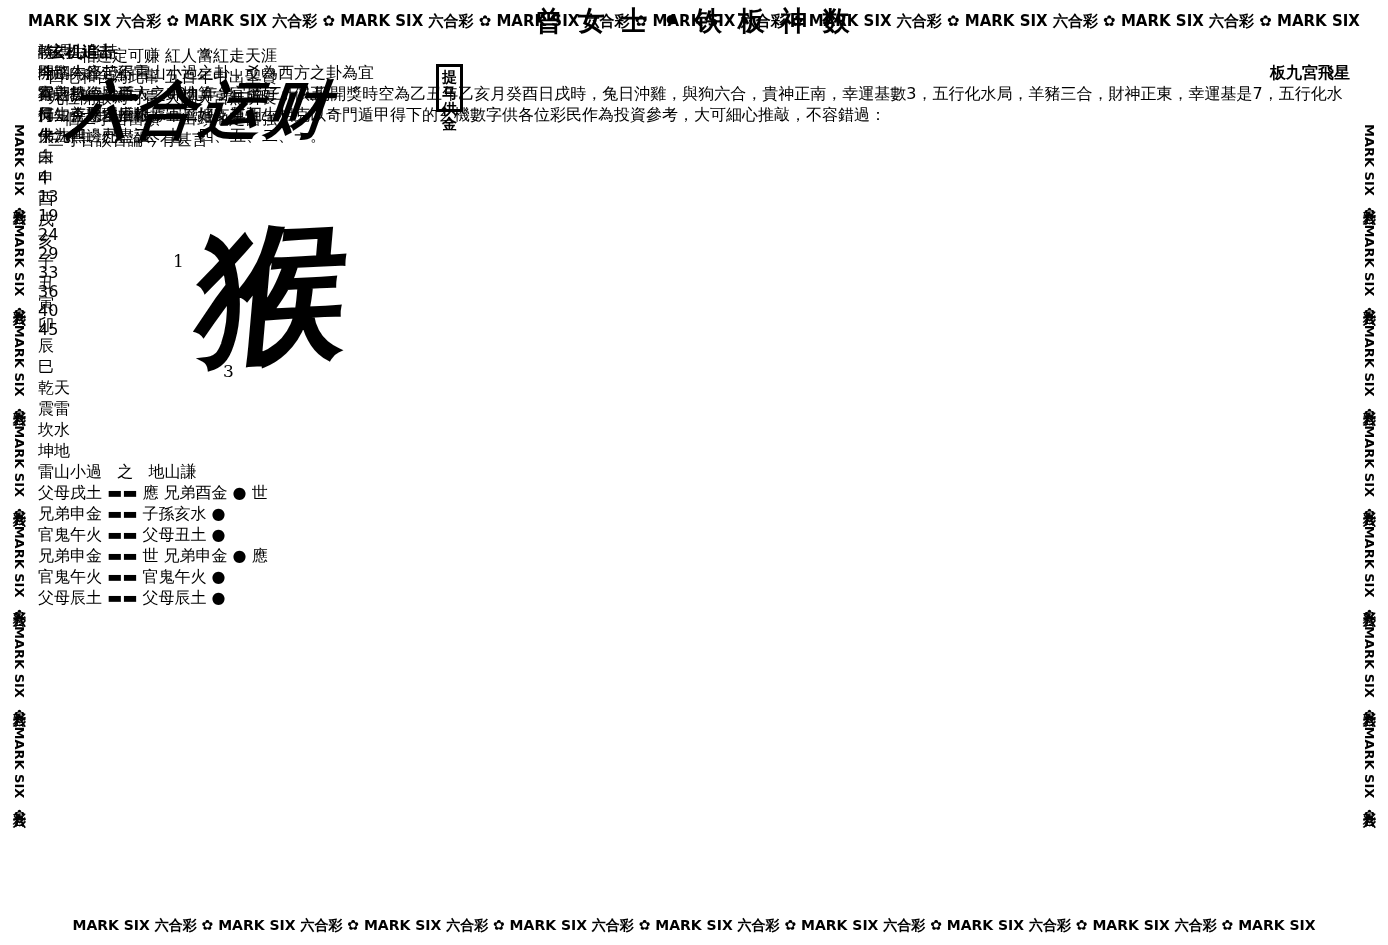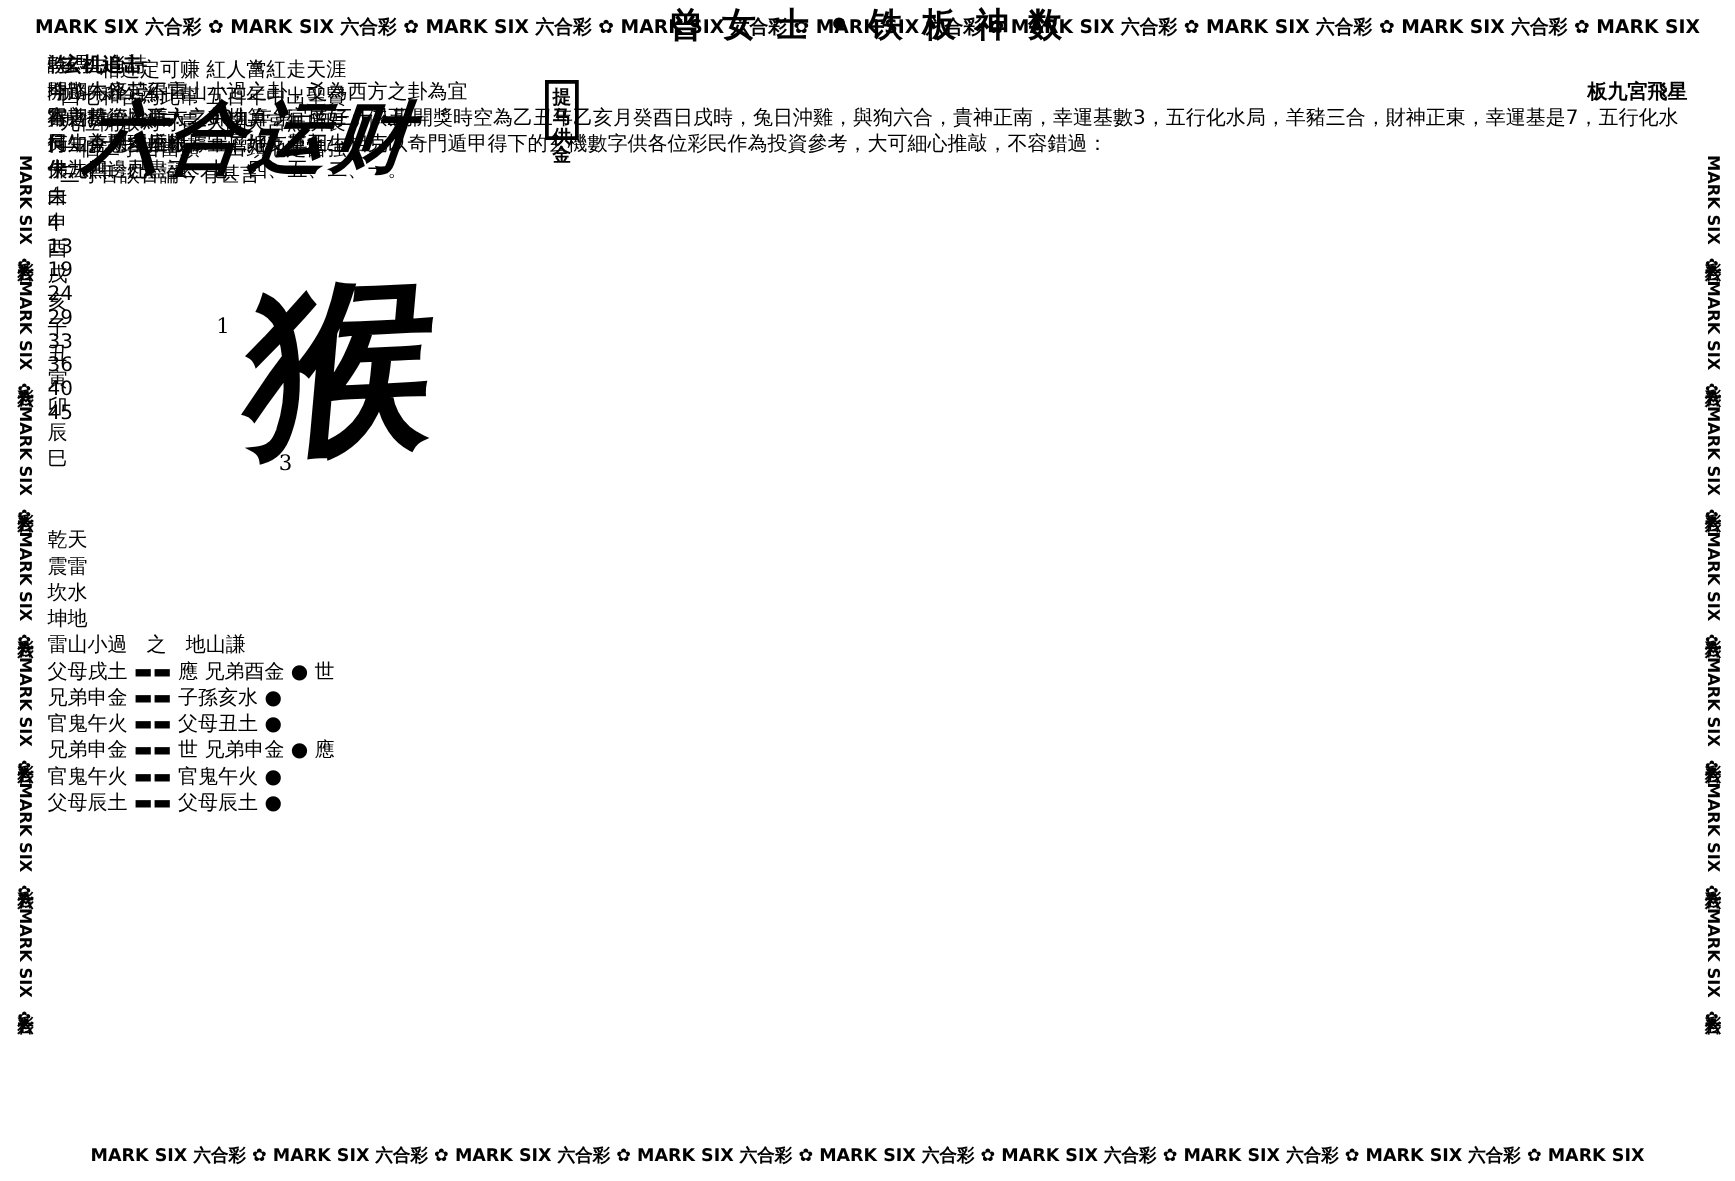--- a/index.html
+++ b/index.html
@@ -143,21 +143,21 @@
         <div class="wheel-lab" style="left:200px;top:103px;">酉</div>
         <div class="wheel-lab" style="left:188px;top:152px;">戌</div>
         <div class="wheel-lab" style="left:150px;top:190px;">亥</div>
         <div class="wheel-lab" style="left:102px;top:200px;">子</div>
         <div class="wheel-lab" style="left:54px;top:190px;">丑</div>
         <div class="wheel-lab" style="left:16px;top:152px;">寅</div>
         <div class="wheel-lab" style="left:4px;top:103px;">卯</div>
         <div class="wheel-lab" style="left:16px;top:52px;">辰</div>
         <div class="wheel-lab" style="left:54px;top:16px;">巳</div>
 
-        <div class="wheel-lab" style="left:96px;top:46px;margin-top:44px;">乾天</div>
+        <div class="wheel-lab" style="left:96px;top:46px;">乾天</div>
         <div class="wheel-lab" style="left:62px;top:96px;">震雷</div>
         <div class="wheel-lab" style="left:96px;top:150px;">坎水</div>
         <div class="wheel-lab" style="left:140px;top:96px;">坤地</div>
       </div>
 
       <div id="hex-title">
         <span>雷山小過</span>
         &nbsp;&nbsp;<span>之</span>&nbsp;&nbsp;
         <span>地山謙</span>
       </div>

